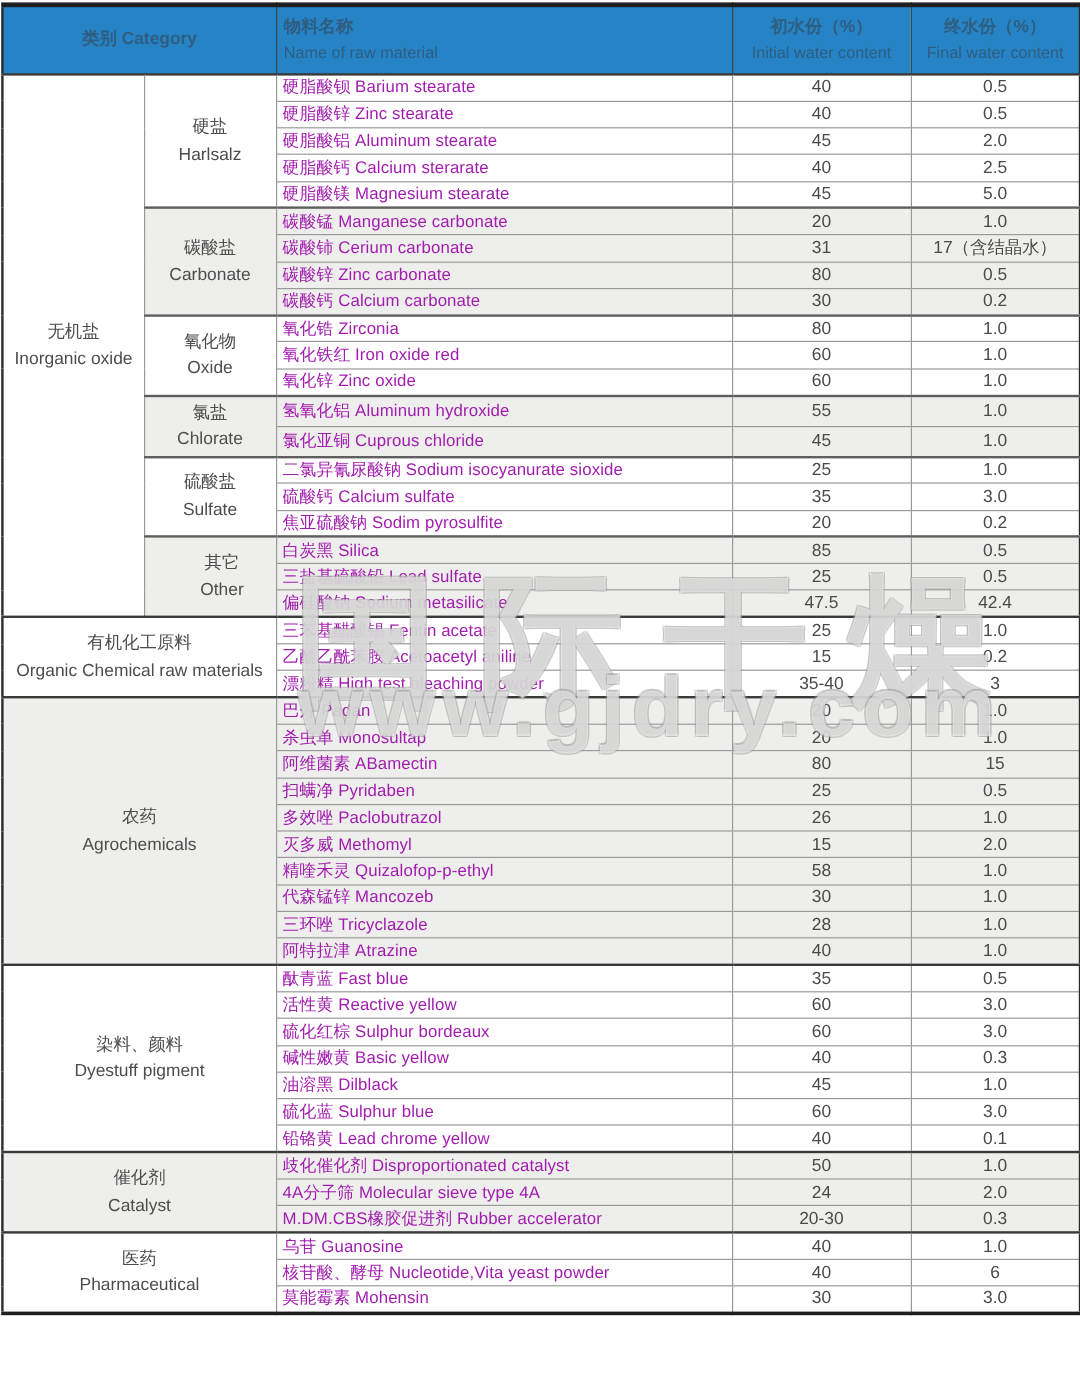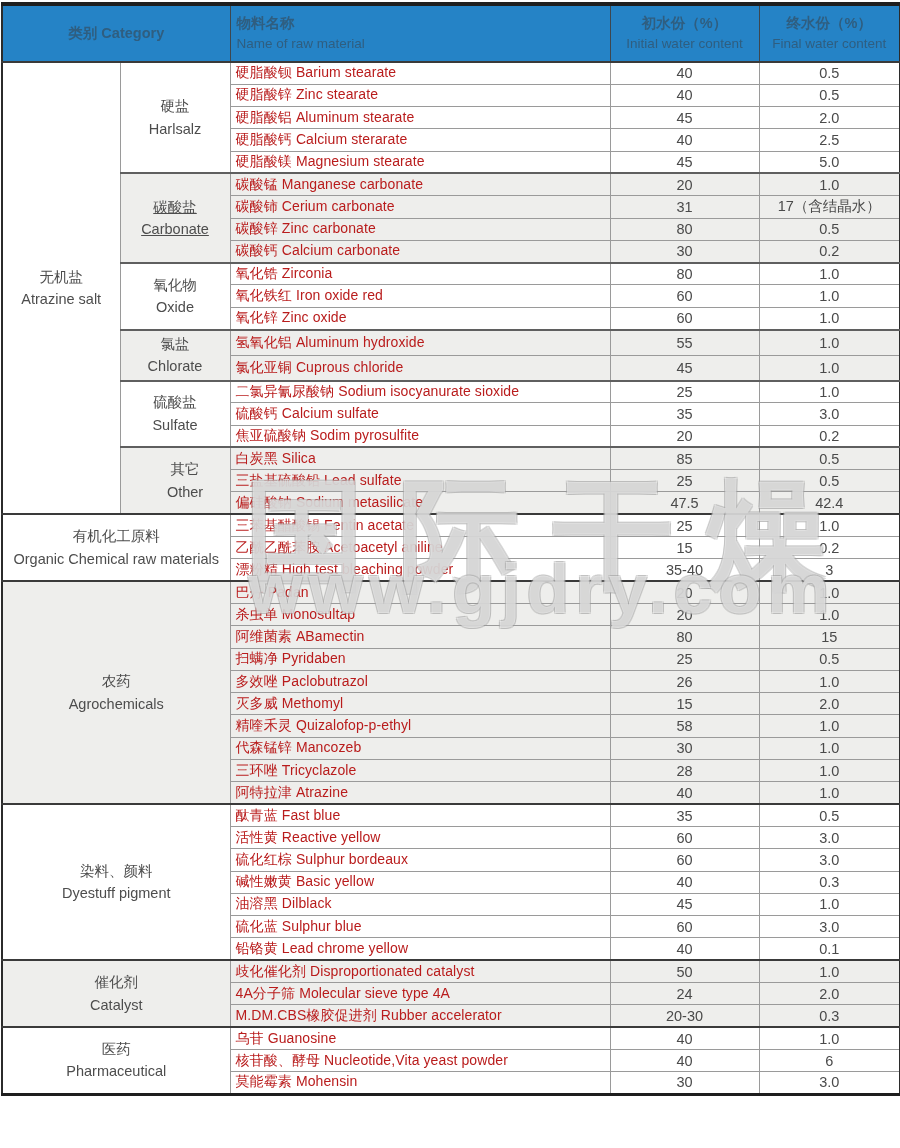--- a/index.html
+++ b/index.html
@@ -31,21 +31,21 @@
   th.h-cat{text-align:center;}
   th.h-name{text-align:left;}
   th.h-num{text-align:center;font-size:13.5px;margin-left:46px;}
   th .zh{display:block;font-size:14.5px;}
   th .en{display:block;font-weight:normal;font-size:13.5px;}
   td{
     border:1px solid var(--grid);vertical-align:middle;
     height:22.3px;padding:0 5px;font-size:14px;background:#fff;
   }
   tr.shaded td{background:var(--shaded-row);}
-  td.name-cell{text-align:left;color:#b91c1c;letter-spacing:.1px;}
+  td.name-cell{text-align:left;color:#a21caf;letter-spacing:.1px;}
   td.num-cell{text-align:center;font-size:14.5px;color:#4a4a4a;}
   td.cat-cell,td.sub-cell{
     text-align:center;line-height:1.55;font-size:14.5px;color:#4d4d4d;padding:2px 4px;
   }
   tr.sub-start td{border-top:2px solid var(--grid-dark);}
   tr.cat-start td{border-top:2px solid #3a3a3a;}
   
   .watermark{position:absolute;left:0;top:0;width:756px;height:1148px;pointer-events:none;z-index:5;}
   .wm-brand,.wm-url{
     position:absolute;white-space:nowrap;font-weight:bold;
@@ -82,21 +82,21 @@
           <span class="en">Initial water content</span>
         </th>
         <th class="h-num">
           <span class="zh">终水份（%）</span>
           <span class="en">Final water content</span>
         </th>
       </tr>
     </thead>
     <tbody id="tbody">
         <tr class="cat-start">
-          <td class="cat-cell" rowspan="20"><span>无机盐</span><br><span>Atrazine salt</span></td>
+          <td class="cat-cell" rowspan="20"><span>无机盐</span><br><span>Inorganic oxide</span></td>
           <td class="sub-cell" rowspan="5"><span>硬盐</span><br><span>Harlsalz</span></td>
           <td class="name-cell">硬脂酸钡 Barium stearate</td>
           <td class="num-cell">40</td>
           <td class="num-cell">0.5</td>
         </tr>
         <tr>
           <td class="name-cell">硬脂酸锌 Zinc stearate</td>
           <td class="num-cell">40</td>
           <td class="num-cell">0.5</td>
         </tr>
@@ -109,21 +109,21 @@
           <td class="name-cell">硬脂酸钙 Calcium sterarate</td>
           <td class="num-cell">40</td>
           <td class="num-cell">2.5</td>
         </tr>
         <tr>
           <td class="name-cell">硬脂酸镁 Magnesium stearate</td>
           <td class="num-cell">45</td>
           <td class="num-cell">5.0</td>
         </tr>
         <tr class="shaded sub-start">
-          <td class="sub-cell" rowspan="4" style="background: var(--shaded-row); text-decoration: underline;"><span>碳酸盐</span><br><span>Carbonate</span></td>
+          <td class="sub-cell" rowspan="4" style="background: var(--shaded-row);"><span>碳酸盐</span><br><span>Carbonate</span></td>
           <td class="name-cell">碳酸锰 Manganese carbonate</td>
           <td class="num-cell">20</td>
           <td class="num-cell">1.0</td>
         </tr>
         <tr class="shaded">
           <td class="name-cell">碳酸铈  Cerium carbonate</td>
           <td class="num-cell">31</td>
           <td class="num-cell">17（含结晶水）</td>
         </tr>
         <tr class="shaded">

